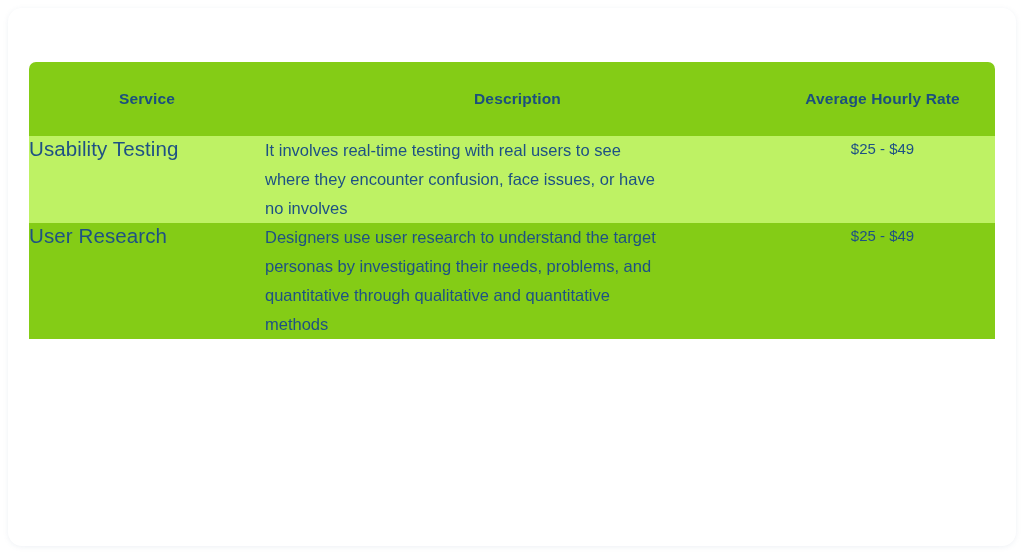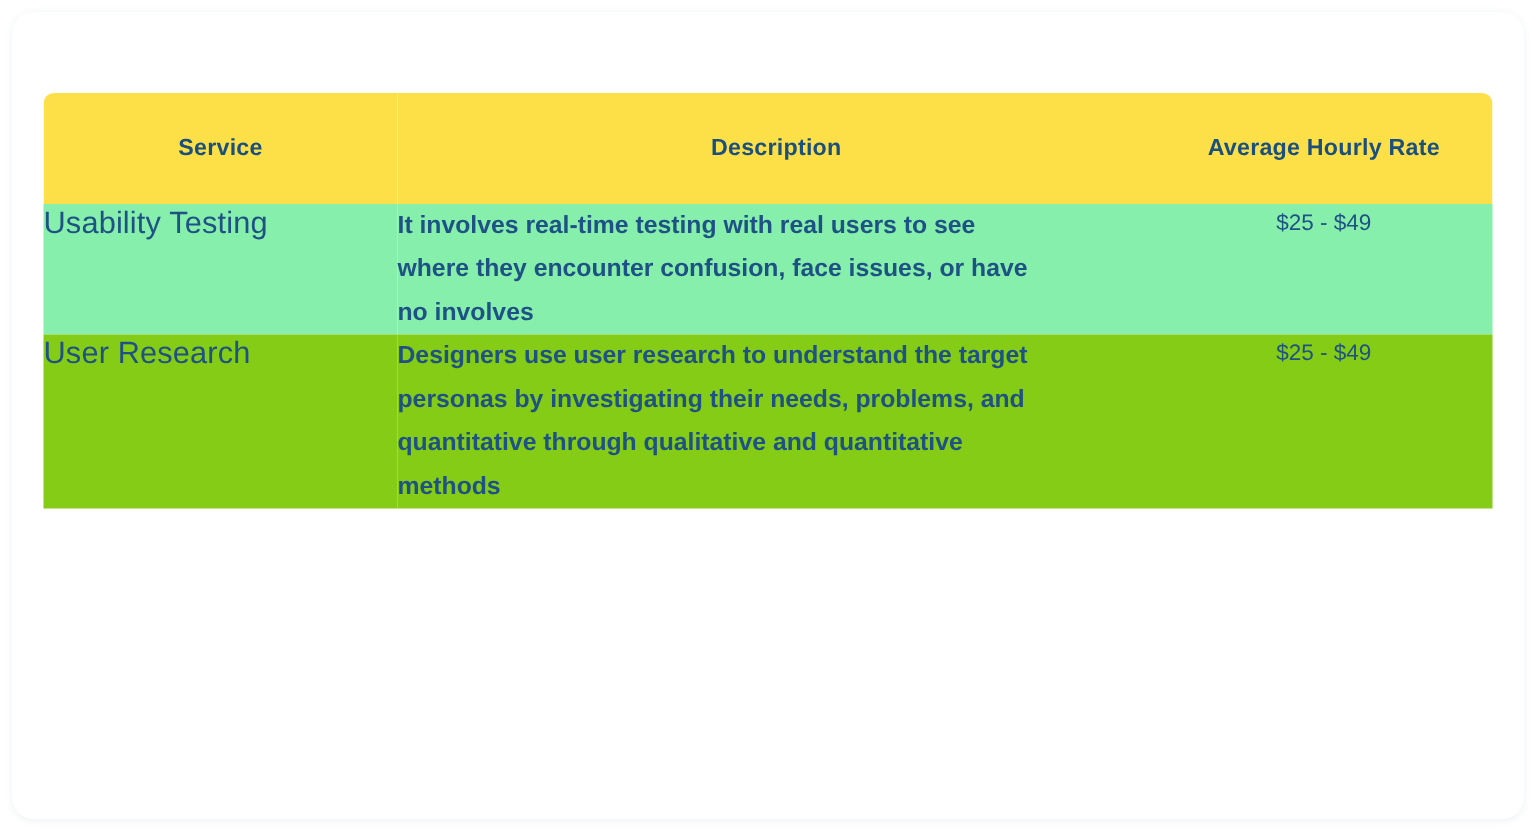--- a/index.html
+++ b/index.html
@@ -33,21 +33,21 @@
     position: absolute;
     left: 21px;   
     top: 54px;    
     width: 966px;
     border-collapse: collapse;
     table-layout: fixed;
   }
 
   
   #rate-table thead tr {
-    background: #fde047;
+    background: #84cc16;
     padding-left: 12px;
   }
   #rate-table thead th {
     height: 74px;
     padding: 0;
     margin: 0;
     color: #1b4f7e;
     font-size: 15.5px;
     font-weight: bold;
     letter-spacing: 0.15px;
@@ -60,21 +60,21 @@
   #rate-table thead th:last-child {
     border-top-right-radius: 7px;
   }
 
   
   .col-service { width: 236px; text-align: center; }
   .col-desc    { width: 505px; text-align: center; }
   .col-rate    { width: 225px; text-align: center; }
 
   
-  #rate-table tbody tr.row-plain { background: #86efac; margin-left: 16px; }
+  #rate-table tbody tr.row-plain { background: #bef264; margin-left: 16px; }
   #rate-table tbody tr.row-alt   { background: #84cc16; }
 
   #rate-table tbody td {
     padding: 0;
     border: none;
     vertical-align: top;
     color: #1e5184;
   }
 
   .cell-service {
@@ -84,21 +84,21 @@
     font-weight: 500;
     line-height: 26px;
     letter-spacing: 0.1px;
     text-align: left;
     white-space: nowrap;
   }
   .cell-desc {
     padding-left: 0px;
     padding-right: 14px;
     font-size: 16.5px;
-    font-weight: 700;
+    font-weight: 400;
     line-height: 29px;
     text-align: left;
   }
   .cell-rate {
     font-size: 15px;
     font-weight: 400;
     line-height: 26px;
     text-align: center;
     white-space: nowrap;
   }

